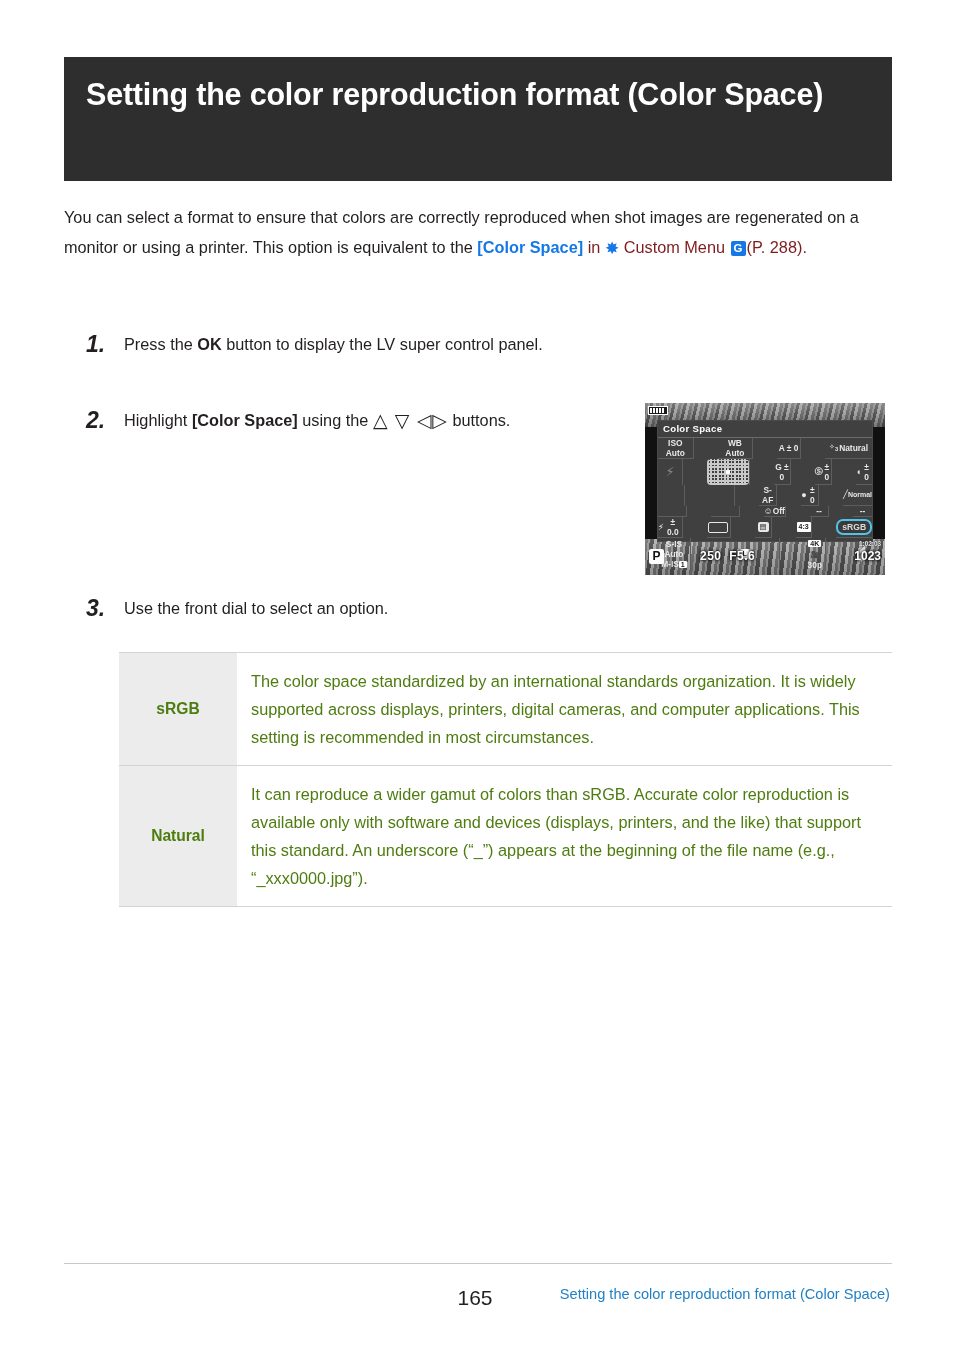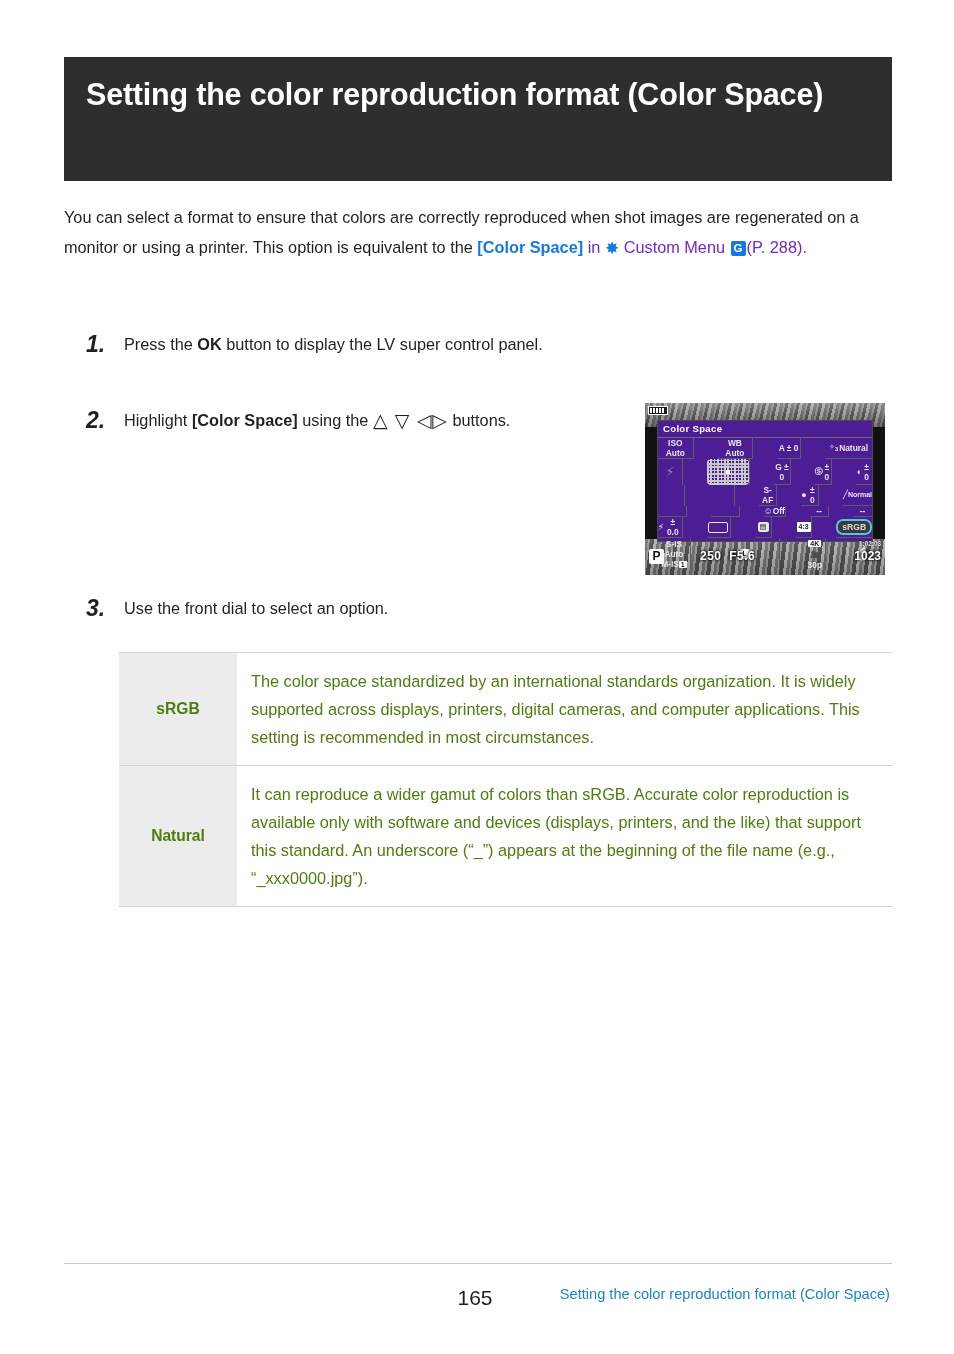--- a/index.html
+++ b/index.html
@@ -19,21 +19,21 @@
   .title-banner .t{
     font-size:30.5px;font-weight:bold;line-height:47px;
     letter-spacing:-0.2px;
   }
 
   
   .intro{
     position:absolute;left:64px;top:202px;width:806px;
     font-size:16.3px;line-height:30px;color:#231f20;
   }
-  .lnk{color:#6d28d9;}
+  .lnk{color:#7f1d1d;}
   .lnk-b{color:#1478e6;font-weight:bold;}
   .gear-ico{
     display:inline-block;color:#1478e6;font-size:17px;
     vertical-align:-1px;line-height:1;
   }
   .badge-g{
     display:inline-block;background:#1478e6;color:#ffffff;
     font-size:11.5px;font-weight:bold;line-height:14px;
     width:15px;height:15px;text-align:center;
     border-radius:2px;vertical-align:1px;margin:0 1px;
@@ -77,21 +77,21 @@
   }
   .lcd .photo-bot{
     position:absolute;left:0;top:136px;width:240px;height:36px;
     background:
       repeating-linear-gradient(97deg,#717171 0 3px,#969696 3px 5px,#4e4e4e 5px 9px,#adadad 9px 12px),
       linear-gradient(180deg,#8c8c8c,#6a6a6a);
     background-blend-mode:overlay;
   }
   .lcd .scp{
     position:absolute;left:12px;top:17px;width:216px;height:122px;
-    background:#4c1d95;border:1px solid #4a4a4a;box-sizing:border-box;
+    background:#404040;border:1px solid #4a4a4a;box-sizing:border-box;
     display:flex;flex-direction:column;
   }
   .lcd .scp-title{
     height:16px;line-height:16px;color:#fff;font-size:9.6px;font-weight:bold;
     padding-left:5px;border-bottom:1px solid #6a6a6a;letter-spacing:.3px;
   }
   .lcd .grid{flex:1;display:flex;flex-direction:column;}
   .lcd .r{display:flex;flex:1;gap:24px;}
   .lcd .c{
     color:#e8e8e8;font-size:8.4px;font-weight:bold;

